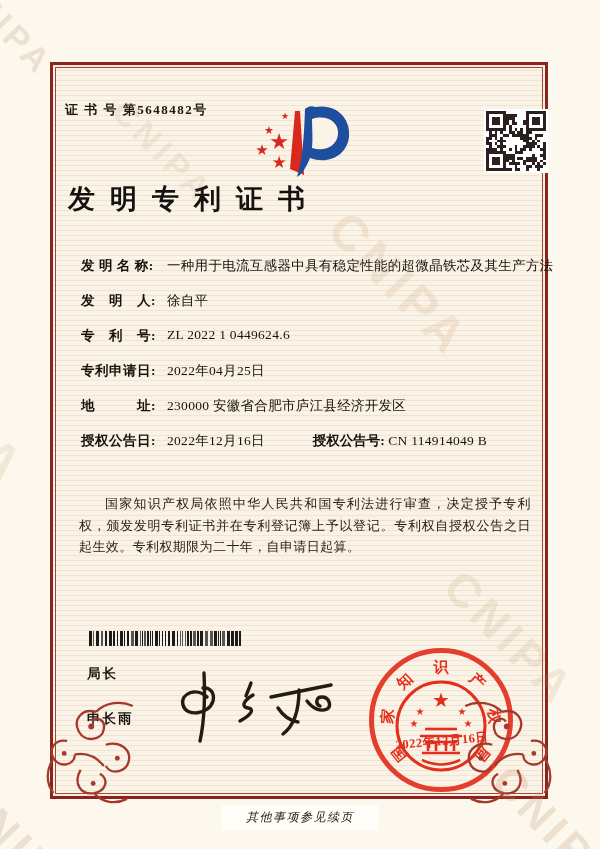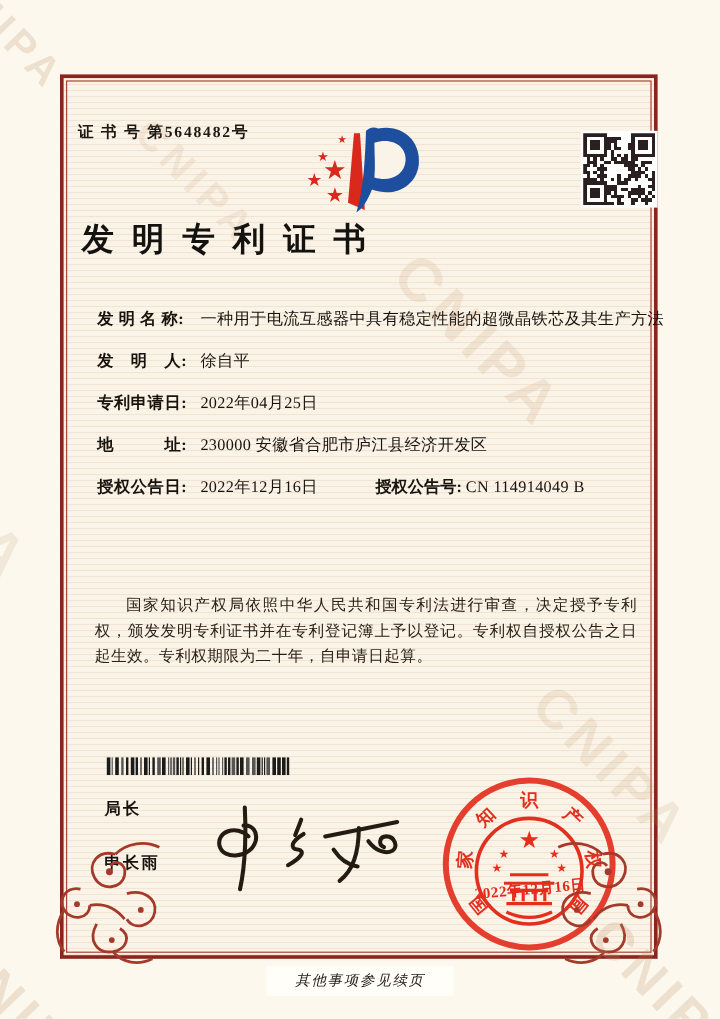--- a/index.html
+++ b/index.html
@@ -369,20 +369,23 @@
     <div class="title">发明专利证书</div>
 
     <div class="fields">
       <div class="frow">
         <span class="lab">发 明 名 称:</span><span class="val">一种用于电流互感器中具有稳定性能的超微晶铁芯及其生产方法</span>
       </div>
       <div class="frow">
         <span class="lab">发　明　人:</span><span class="val">徐自平</span>
       </div>
       <div class="frow">
+        <span class="lab">专　利　号:</span><span class="val">ZL 2022 1 0449624.6</span>
+      </div>
+      <div class="frow">
         <span class="lab">专利申请日:</span><span class="val">2022年04月25日</span>
       </div>
       <div class="frow">
         <span class="lab">地　　　址:</span><span class="val">230000 安徽省合肥市庐江县经济开发区</span>
       </div>
       <div class="frow">
         <span class="lab">授权公告日:</span><span class="val">2022年12月16日</span><span class="lab2">授权公告号:</span> <span class="val">CN 114914049 B</span>
       </div>
     </div>
 

